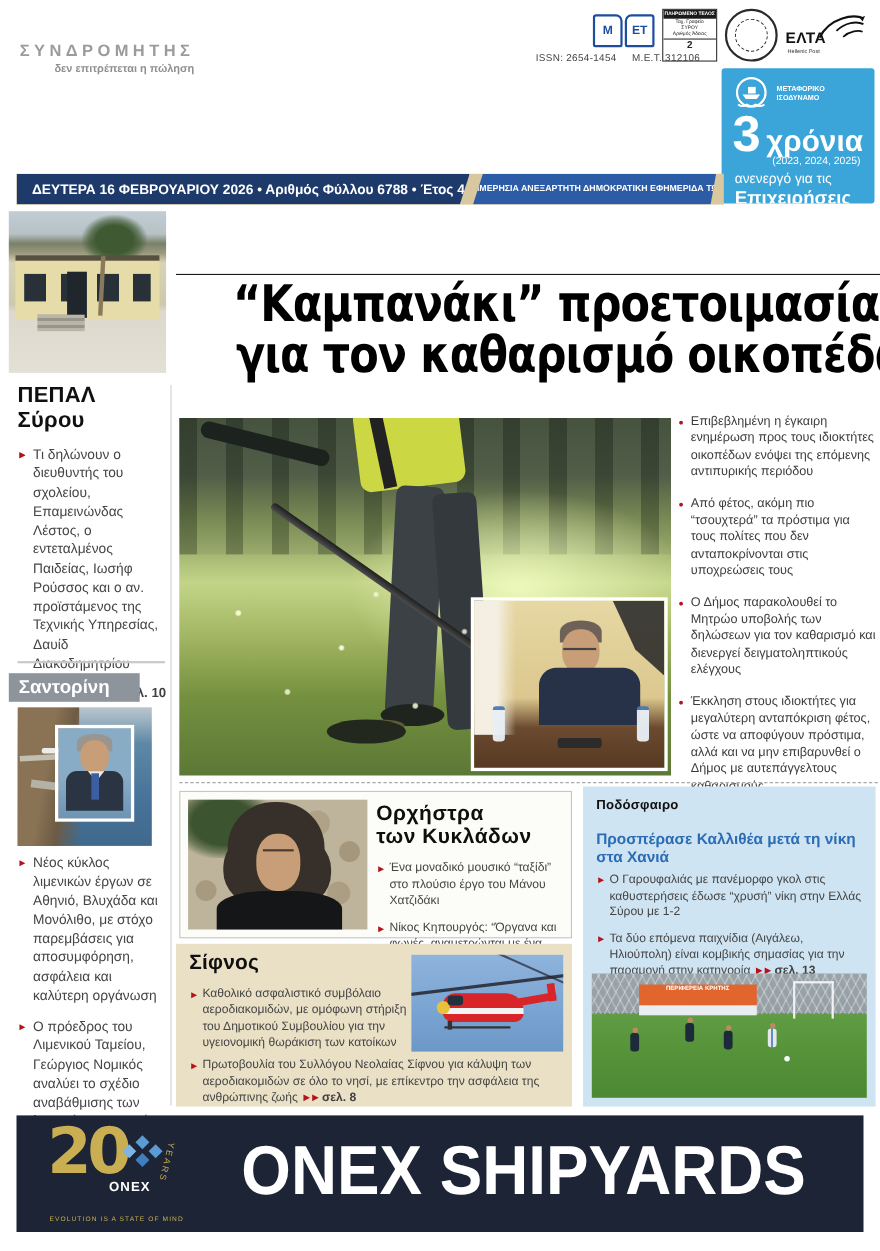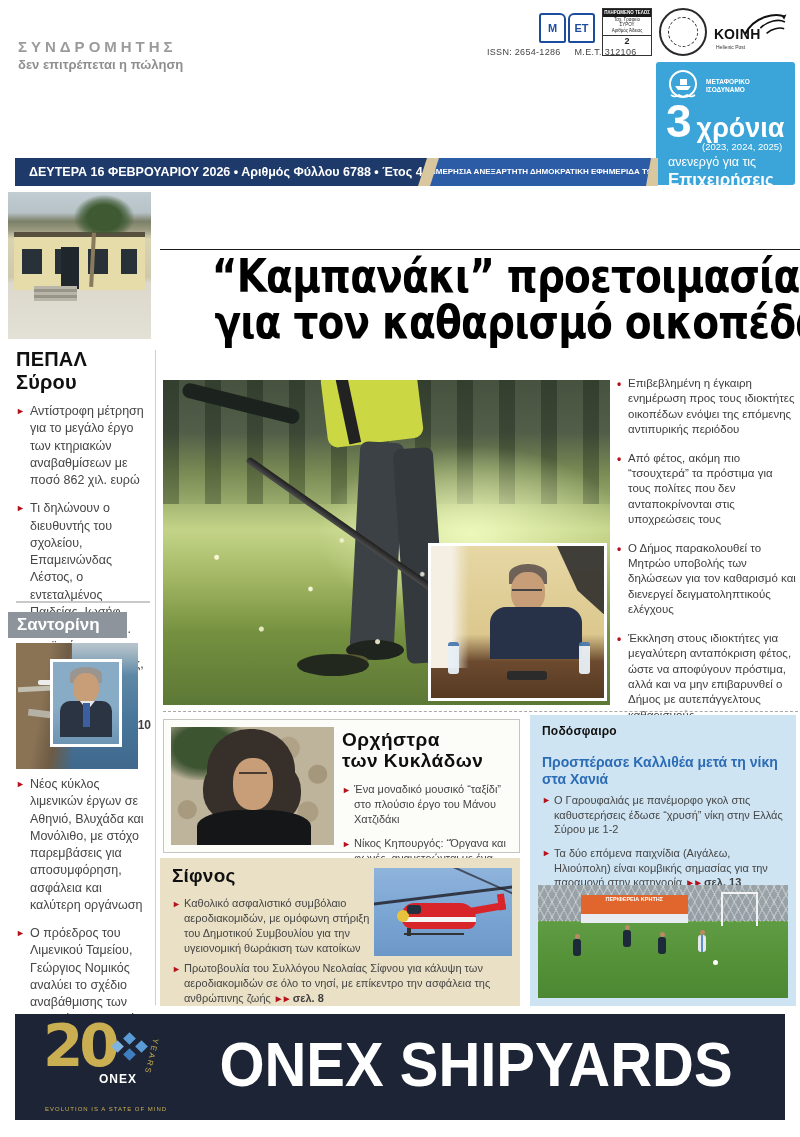--- a/index.html
+++ b/index.html
@@ -3,21 +3,21 @@
 <meta charset="utf-8">
 <style>
   html,body{margin:0;padding:0;}
   body{font-family:"Liberation Sans",sans-serif;background:#fff;}
   .page{position:relative;width:800px;height:1137px;background:#fff;overflow:hidden;}
   .abs{position:absolute;}
 
   
   .subscriber{left:18px;top:10px;margin-top:28px;}
   .subscriber .t1{font-size:15px;font-weight:bold;letter-spacing:4px;color:#9b9b9b;}
-  .subscriber .t2{font-size:13px;font-weight:bold;color:#8f8f8f;margin-top:2px;}
+  .subscriber .t2{font-size:10px;font-weight:bold;color:#8f8f8f;margin-top:2px;text-align:right;}
   .stamps{right:12px;top:8px;display:flex;gap:7px;align-items:flex-start;}
   .stamp-book{width:56px;height:40px;display:flex;align-items:center;justify-content:center;gap:2px;}
   .stamp-book .pg{width:23px;height:26px;border:2px solid #1d4e9e;border-radius:3px 6px 2px 2px;display:flex;align-items:center;justify-content:center;font-size:11px;font-weight:bold;color:#1d4e9e;background:#fff;}
   .stamp-book .pg.r{border-radius:6px 3px 2px 2px;}
   .stamp-paid{width:48px;height:46px;border:1.5px solid #333;background:#fff;font-size:4.5px;text-align:center;color:#222;line-height:1.25;overflow:hidden;}
   .stamp-paid .hd{background:#1a1a1a;color:#fff;font-weight:bold;padding:1px 0;font-size:4.5px;}
   .stamp-paid .num{font-size:9px;font-weight:bold;border-top:1px solid #333;margin-top:1px;}
   .stamp-circle{width:44px;height:44px;border:2px solid #2a2a2a;border-radius:50%;position:relative;background:#fff;}
   .stamp-circle:after{content:"";position:absolute;inset:7px;border:1.5px dashed #2a2a2a;border-radius:50%;}
   .stamp-elta{width:74px;text-align:left;position:relative;height:46px;}
@@ -204,27 +204,27 @@
       <div class="num">2</div>
     </div>
     <div class="stamp-circle"></div>
     <div class="stamp-elta">
       <svg width="46" height="34" viewBox="0 0 60 40">
         <path d="M4 32 C16 8 44 4 56 9" stroke="#111" stroke-width="2.6" fill="none"></path>
         <path d="M24 24 C34 14 48 12 56 16" stroke="#111" stroke-width="2.2" fill="none"></path>
         <path d="M32 31 C40 24 50 23 55 25" stroke="#111" stroke-width="2" fill="none"></path>
         <path d="M52 9 L58 6 L55 13 Z" fill="#111"></path>
       </svg>
-      <div class="nm">ΚΟΙΝΗ</div>
+      <div class="nm">ΕΛΤΑ</div>
       <div class="sub">Hellenic Post</div>
     </div>
   </div>
 
   <div class="abs issnline">
-    <span>ISSN: 2654-1286</span><span>Μ.Ε.Τ. 312106</span>
+    <span>ISSN: 2654-1454</span><span>Μ.Ε.Τ. 312106</span>
   </div>
 
 
   <div class="abs promo">
     <div class="promo-logo">
       <svg width="36" height="34" viewBox="0 0 36 34">
         <circle cx="17" cy="15" r="13" stroke="#fff" stroke-width="2" fill="none"></circle>
         <path d="M9 17 L25 17 L22 21 L12 21 Z" fill="#fff"></path>
         <rect x="14" y="10" width="7" height="6" fill="#fff"></rect>
         <path d="M5 26 q4 3 8 0 q4 3 8 0 q4 3 8 0" stroke="#fff" stroke-width="1.6" fill="none"></path>
@@ -260,21 +260,21 @@
       <div class="school-door"></div>
     </div>
     <div class="school-steps"></div>
     <div class="palm-trunk"></div>
     <div class="palm-top"></div>
   </div>
 
   <div class="abs pepal">
     <h2 class="sec-title">ΠΕΠΑΛ Σύρου</h2>
     <ul class="blist">
-      <li><span class="arr">►</span><span>Αντίστροφη μέτρηση για το μεγάλο έργο των κτηριακών αναβαθμίσεων με ποσό 862 χιλ. ευρώ</span></li>
+      <li><span class="arr">►</span></li>
       <li><span class="arr">►</span><span>Τι δηλώνουν ο διευθυντής του σχολείου, Επαμεινώνδας Λέστος, ο εντεταλμένος Παιδείας, Ιωσήφ Ρούσσος και ο αν. προϊστάμενος της Τεχνικής Υπηρεσίας, Δαυίδ Διακοδημητρίου</span></li>
     </ul>
     <div class="pagerow"><span class="arr2">►►</span><span>σελ. 10</span></div>
   </div>
   <div class="abs pepal-rule"></div>
 
   <div class="abs santo-head">Σαντορίνη</div>
   <div class="abs photo-santorini">
     <div class="ps-cliff"></div>
     <div class="ps-pier2"></div>

